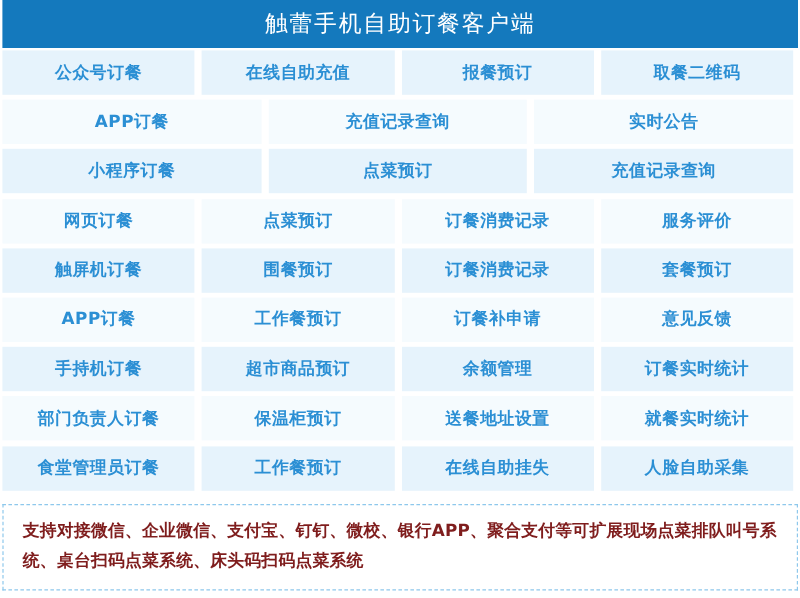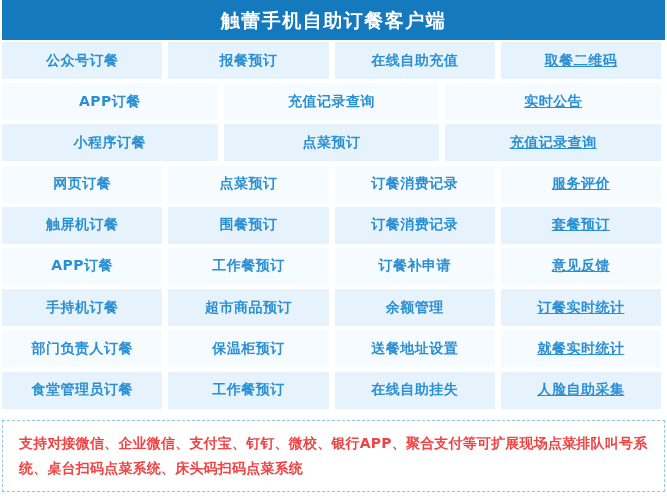--- a/index.html
+++ b/index.html
@@ -30,21 +30,21 @@
     height: 40px;
     background: #1479bd;
     display: flex;
     align-items: center;
     justify-content: center;
     flex: 0 0 auto;
   }
   .header-title {
     color: #ffffff;
     font-size: 19px;
-    font-weight: 700;
+    font-weight: 400;
     letter-spacing: 1.5px;
     line-height: 1;
     white-space: nowrap;
   }
 
   
   .grid {
     flex: 0 0 auto;
     display: flex;
     flex-direction: column;
@@ -64,21 +64,21 @@
     color: #2b8fd4;
     font-size: 14px;
     font-weight: 700;
     letter-spacing: 0.5px;
     white-space: nowrap;
     height: 37px;
     margin: 0 3px;
     box-sizing: border-box;
   }
   .cell:first-child { margin-left: 0; }
-  .cell:last-child  { margin-right: 4px; text-decoration: underline; }
+  .cell:last-child  { margin-right: 4px; }
 
   .grid-row.band-a .cell { background: #e6f3fc; }
   .grid-row.band-b .cell { background: #f5fbfe; }
 
   
   .footer-wrap {
     flex: 1 1 auto;
     display: flex;
     align-items: stretch;
     padding: 7px 0 6px 0;
@@ -86,42 +86,42 @@
   }
   .footer {
     flex: 1 1 auto;
     border: 1px dashed #8ec8ec;
     box-sizing: border-box;
     display: flex;
     align-items: center;
     padding: 4px 14px 4px 16px;
   }
   .footer-text {
-    color: #ef4444;
+    color: #7f1d1d;
     font-size: 14px;
     font-weight: 700;
     line-height: 1.75;
     letter-spacing: 0.2px;
     text-align: left;
   }
 </style>
 </head>
 <body>
 
 <div id="app">
 
   <div class="header">
     <div class="header-title">触蕾手机自助订餐客户端</div>
   </div>
 
   <div class="grid">
       <div class="grid-row band-a">
         <div class="cell">公众号订餐</div>
+        <div class="cell">在线自助充值</div>
         <div class="cell">报餐预订</div>
-        <div class="cell">在线自助充值</div>
         <div class="cell">取餐二维码</div>
       </div>
       <div class="grid-row band-b">
         <div class="cell">APP订餐</div>
         <div class="cell">充值记录查询</div>
         <div class="cell">实时公告</div>
       </div>
       <div class="grid-row band-a">
         <div class="cell">小程序订餐</div>
         <div class="cell">点菜预订</div>

